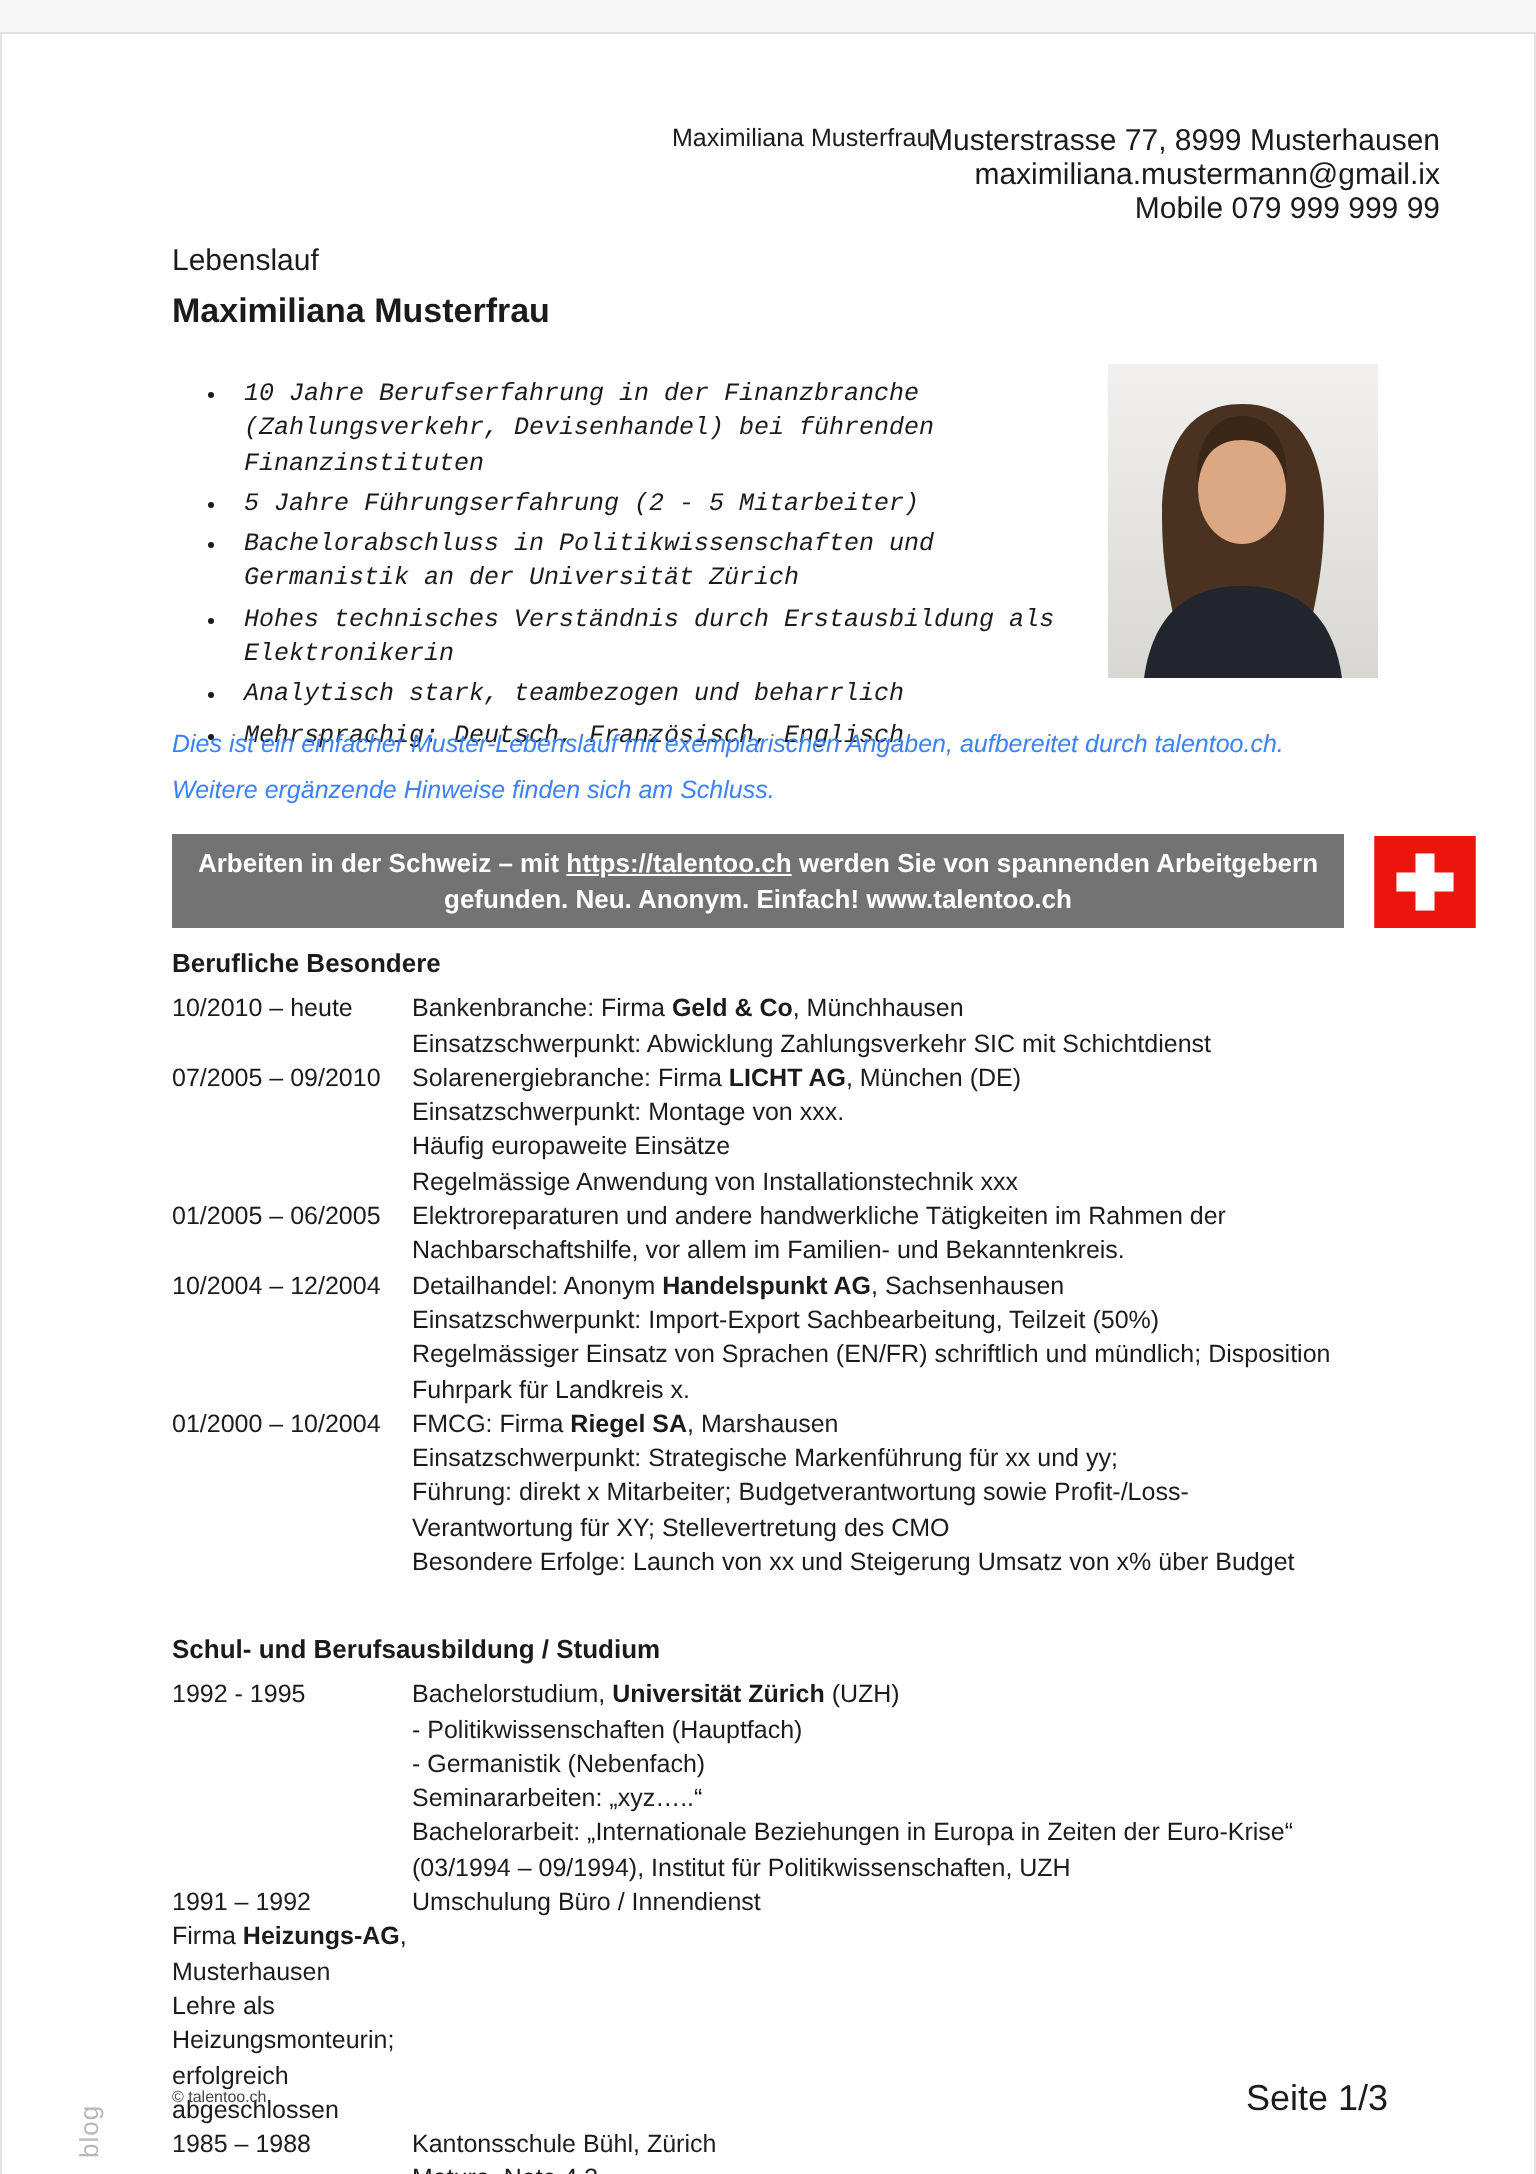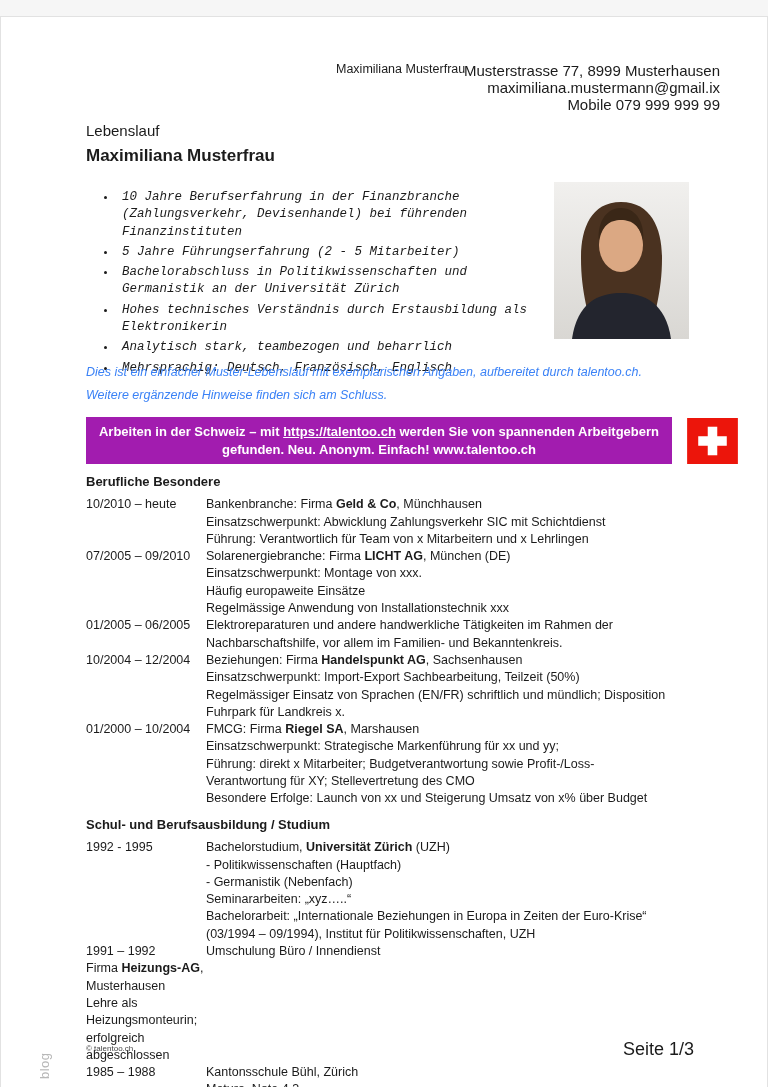--- a/index.html
+++ b/index.html
@@ -27,21 +27,21 @@
   
   .photo { position:absolute; left:553px; top:165px; width:135px; height:157px; overflow:hidden; }
   .photo svg { display:block; }
 
   
   .notice { position:absolute; left:85px; top:344px; width:600px;
             font-style:italic; font-size:12.5px; line-height:23px; color:#3b82f6; }
 
   
   .banner { position:absolute; left:85px; top:400px; width:586px; height:47px;
-            background:#a21caf; color:#fff; font-weight:bold; font-size:13px; line-height:17.5px;
+            background:#737373; color:#fff; font-weight:bold; font-size:13px; line-height:17.5px;
             display:flex; align-items:center; justify-content:center; text-align:center; padding:0 12px; }
   .banner a, .banner .link { color:#fff; text-decoration:underline; cursor:pointer; }
   .flag { position:absolute; left:686px; top:401px; width:51px; height:46px; }
   .flag svg { display:block; width:100%; height:100%; }
 
   
   .section { position:absolute; left:85px; width:636px; font-size:12.5px; line-height:17.3px; }
   .sec-exp { top:456px; }
   .sec-edu { top:799px; }
   .sec-heading { font-weight:bold; font-size:13px; margin-bottom:6px; }
@@ -114,21 +114,20 @@
   </div>
 
   <div class="section sec-exp">
     <div class="sec-heading">Berufliche Besondere</div>
     <div>
         <div class="cv-row">
           <div class="cv-period">10/2010 – heute</div>
           <div class="cv-desc">
             <div><span>Bankenbranche: Firma </span><span class="b">Geld &amp; Co</span><span>, Münchhausen</span></div>
             <div><span>Einsatzschwerpunkt: Abwicklung Zahlungsverkehr SIC mit Schichtdienst</span></div>
-            <div><span>Führung: Verantwortlich für Team von x Mitarbeitern und x Lehrlingen</span></div>
           </div>
         </div>
         <div class="cv-row">
           <div class="cv-period">07/2005 – 09/2010</div>
           <div class="cv-desc">
             <div><span>Solarenergiebranche: Firma </span><span class="b">LICHT AG</span><span>, München (DE)</span></div>
             <div><span>Einsatzschwerpunkt: Montage von xxx.</span></div>
             <div><span>Häufig europaweite Einsätze</span></div>
             <div><span>Regelmässige Anwendung von Installationstechnik xxx</span></div>
           </div>
@@ -136,21 +135,21 @@
         <div class="cv-row">
           <div class="cv-period">01/2005 – 06/2005</div>
           <div class="cv-desc">
             <div><span>Elektroreparaturen und andere handwerkliche Tätigkeiten im Rahmen der</span></div>
             <div><span>Nachbarschaftshilfe, vor allem im Familien- und Bekanntenkreis.</span></div>
           </div>
         </div>
         <div class="cv-row">
           <div class="cv-period">10/2004 – 12/2004</div>
           <div class="cv-desc">
-            <div><span>Beziehungen: Firma </span><span class="b">Handelspunkt AG</span><span>, Sachsenhausen</span></div>
+            <div><span>Detailhandel: Anonym </span><span class="b">Handelspunkt AG</span><span>, Sachsenhausen</span></div>
             <div><span>Einsatzschwerpunkt: Import-Export Sachbearbeitung, Teilzeit (50%)</span></div>
             <div><span>Regelmässiger Einsatz von Sprachen (EN/FR) schriftlich und mündlich; Disposition</span></div>
             <div><span>Fuhrpark für Landkreis x.</span></div>
           </div>
         </div>
         <div class="cv-row">
           <div class="cv-period">01/2000 – 10/2004</div>
           <div class="cv-desc">
             <div><span>FMCG: Firma </span><span class="b">Riegel SA</span><span>, Marshausen</span></div>
             <div><span>Einsatzschwerpunkt: Strategische Markenführung für xx und yy;</span></div>

